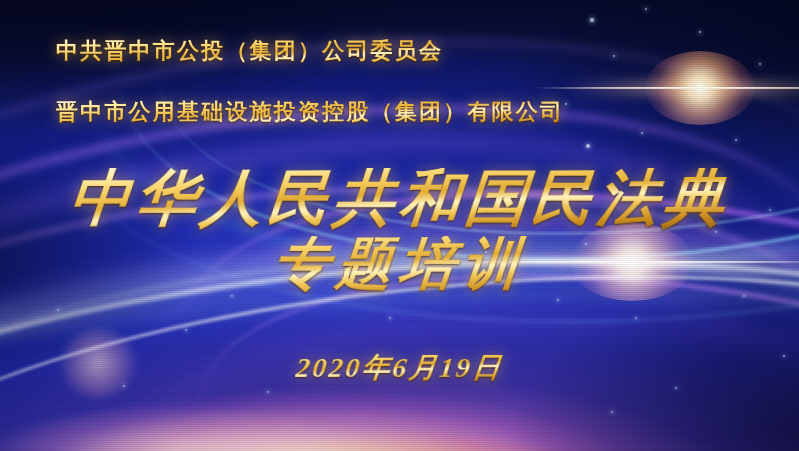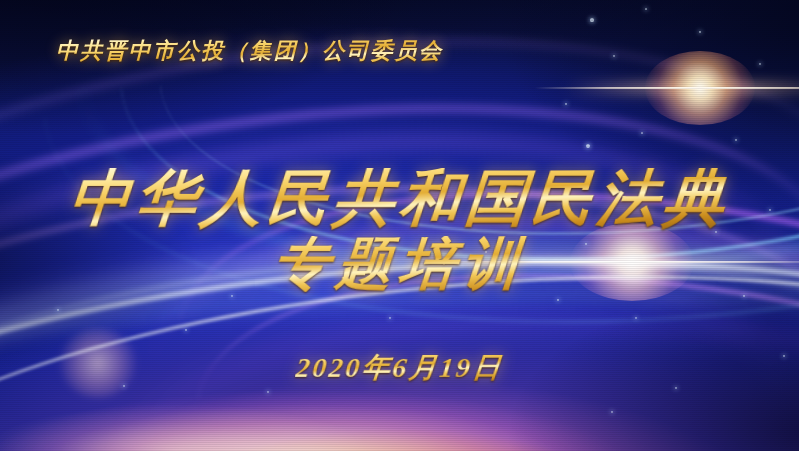--- a/index.html
+++ b/index.html
@@ -320,21 +320,20 @@
 
   .org-block {
     position: absolute;
     left: 56px;
     top: 38px;
     width: 620px;
   }
   .org-line {
     font-family: "Liberation Serif", "DejaVu Serif", serif;
     font-weight: 700;
-    font-style: italic;
     font-size: 22px;
     letter-spacing: 2.2px;
     line-height: 1.15;
     white-space: nowrap;
   }
   .org-line + .org-line { margin-top: 36px; }
 
   .title-block {
     position: absolute;
     left: 0;
@@ -460,20 +459,21 @@
       <span class="sp" style="left: 674.9px; top: 386.9px; width: 2.2px; height: 2.2px; opacity: 0.692;"></span>
       <span class="sp" style="left: 611px; top: 411px; width: 2px; height: 2px; opacity: 0.67;"></span>
       <span class="sp" style="left: 782.8px; top: 354.8px; width: 2.4px; height: 2.4px; opacity: 0.714;"></span>
     </div>
   <div class="bg-layer texture"></div>
 
   <div class="content">
 
     <div class="org-block">
       <div class="org-line gold">中共晋中市公投（集团）公司委员会</div>
+      <div class="org-line gold">晋中市公用基础设施投资控股（集团）有限公司</div>
     </div>
 
     <div class="title-block">
       <div class="title-main gold">中华人民共和国民法典</div>
       <div class="title-sub gold">专题培训</div>
     </div>
 
     <div class="date-block">
       <span class="date-text gold">2020年6月19日</span>
     </div>

